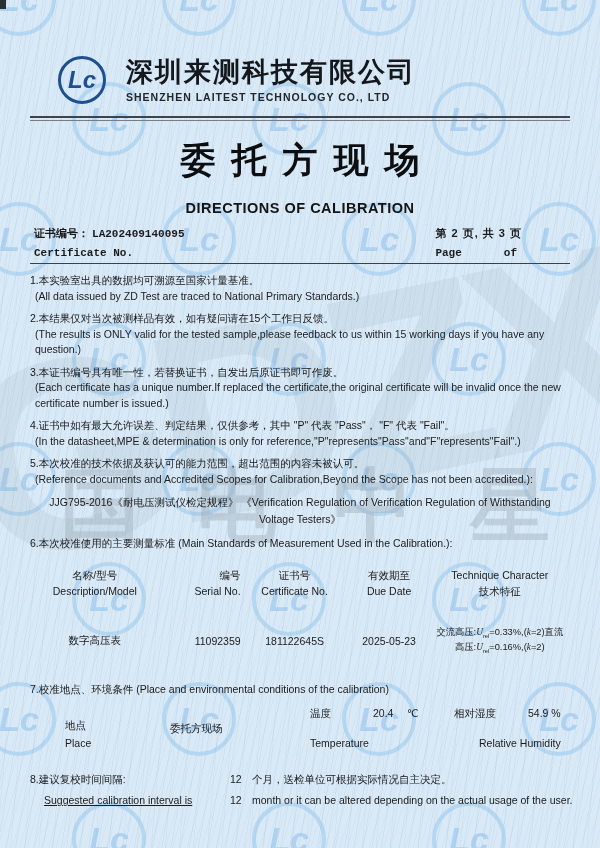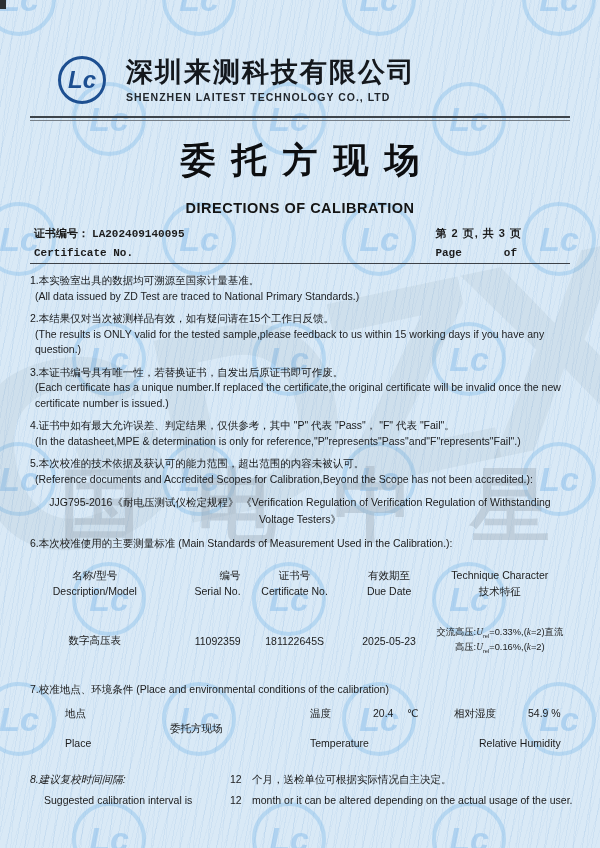--- a/index.html
+++ b/index.html
@@ -199,34 +199,34 @@
         <div class="c4">2025-05-23</div>
         <div class="c5 tech">
           <div><span>交流高压:</span><span class="u">U</span><sub>rel</sub><span>=0.33%,(</span><i>k</i><span>=2)直流</span></div>
           <div><span>高压:</span><span class="u">U</span><sub>rel</sub><span>=0.16%,(</span><i>k</i><span>=2)</span></div>
         </div>
       </div>
     </div>
 
     <div class="sec7-title">7.校准地点、环境条件 (Place and environmental conditions of the calibration)</div>
     <div class="sec7-grid">
-      <span style="left:35px; top:0;">地点</span>
+      <span style="left:35px; top:12px;">地点</span>
       <span style="left:35px; top:30px;">Place</span>
       <span style="left:140px; top:15px;">委托方现场</span>
       <span style="left:280px; top:0;">温度</span>
       <span style="left:280px; top:30px;">Temperature</span>
       <span style="left:343px; top:0;">20.4</span>
       <span style="left:377px; top:0;">℃</span>
       <span style="left:424px; top:0;">相对湿度</span>
       <span style="left:415px; top:30px;padding-left:34px;">Relative Humidity</span>
       <span style="left:478px; top:0;padding-left:20px;">54.9 %</span>
     </div>
 
     <div class="sec8">
-      <span style="left:0; top:0;font-style:italic;">8.建议复校时间间隔:</span>
+      <span style="left:0; top:0;">8.建议复校时间间隔:</span>
       <span style="left:200px; top:0;">12</span>
       <span style="left:222px; top:0;">个月，送检单位可根据实际情况自主决定。</span>
-      <span style="left:14px; top:21px;">Suggested calibration interval is</span>
+      <span style="left:14px; top:21px;text-decoration:underline;">Suggested calibration interval is</span>
       <span style="left:200px; top:21px;">12</span>
       <span style="left:222px; top:21px;">month  or it can be altered depending on the actual usage of the user.</span>
     </div>
   </div>
 </div>
 
 </body></html>

